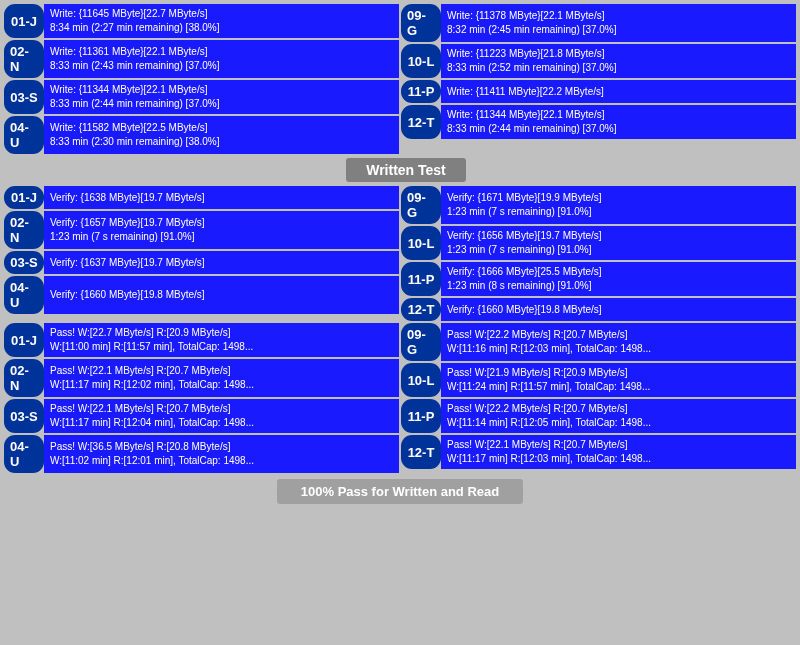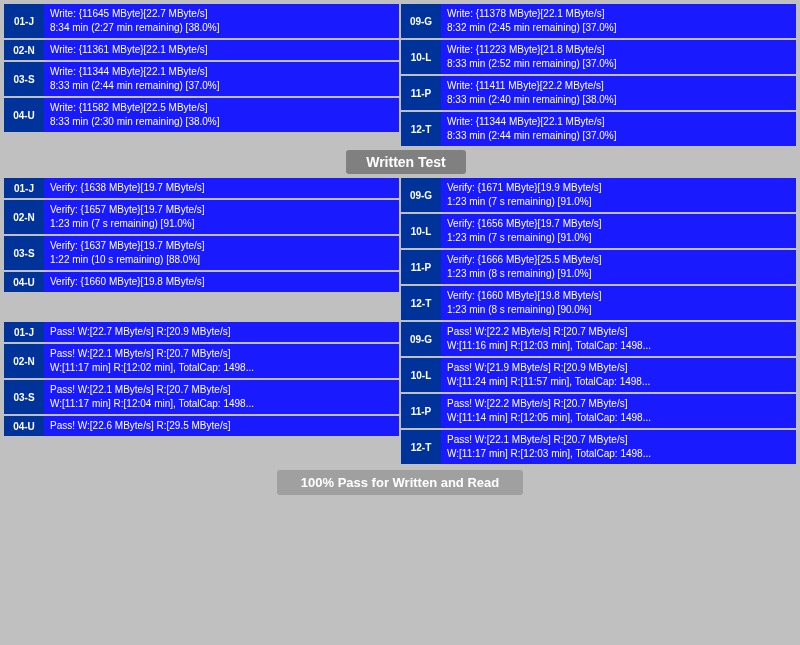--- a/index.html
+++ b/index.html
@@ -15,27 +15,28 @@
       background: #c0c0c0;
       padding: 4px;
     }
     .section {
       margin-bottom: 2px;
     }
     .row-label {
       background: #003399;
       color: white;
       font-weight: bold;
-      font-size: 10px;
+      font-size: 13px;
       padding: 4px 6px;
       display: flex;
       align-items: center;
       justify-content: center;
       min-width: 40px;
       width: 40px;
+      border-radius: 11px;
     }
     .row-content {
       background: #1a1aff;
       color: white;
       padding: 3px 6px;
       flex: 1;
       display: flex;
       flex-direction: column;
       justify-content: center;
     }
@@ -96,20 +97,21 @@
           <div class="row-content">
             <div class="pass-line">Write: {11645 MByte}[22.7 MByte/s]</div>
             <div class="pass-line">8:34 min (2:27 min remaining)  [38.0%]</div>
           </div>
         </div>
         <div style="height:2px"></div>
         <div class="row-pair">
           <div class="row-label">02-N</div>
           <div class="row-content">
             <div class="pass-line">Write: {11361 MByte}[22.1 MByte/s]</div>
+            <div class="pass-line">8:33 min (2:43 min remaining)  [37.0%]</div>
           </div>
         </div>
         <div style="height:2px"></div>
         <div class="row-pair">
           <div class="row-label">03-S</div>
           <div class="row-content">
             <div class="pass-line">Write: {11344 MByte}[22.1 MByte/s]</div>
             <div class="pass-line">8:33 min (2:44 min remaining)  [37.0%]</div>
           </div>
         </div>
@@ -137,21 +139,20 @@
           <div class="row-content">
             <div class="pass-line">Write: {11223 MByte}[21.8 MByte/s]</div>
             <div class="pass-line">8:33 min (2:52 min remaining)  [37.0%]</div>
           </div>
         </div>
         <div style="height:2px"></div>
         <div class="row-pair">
           <div class="row-label">11-P</div>
           <div class="row-content">
             <div class="pass-line">Write: {11411 MByte}[22.2 MByte/s]</div>
-            <div class="pass-line">8:33 min (2:40 min remaining)  [38.0%]</div>
           </div>
         </div>
         <div style="height:2px"></div>
         <div class="row-pair">
           <div class="row-label">12-T</div>
           <div class="row-content">
             <div class="pass-line">Write: {11344 MByte}[22.1 MByte/s]</div>
             <div class="pass-line">8:33 min (2:44 min remaining)  [37.0%]</div>
           </div>
         </div>
@@ -179,21 +180,20 @@
           <div class="row-content">
             <div class="pass-line">Verify: {1657 MByte}[19.7 MByte/s]</div>
             <div class="pass-line">1:23 min (7 s remaining)   [91.0%]</div>
           </div>
         </div>
         <div style="height:2px"></div>
         <div class="row-pair">
           <div class="row-label">03-S</div>
           <div class="row-content">
             <div class="pass-line">Verify: {1637 MByte}[19.7 MByte/s]</div>
-            <div class="pass-line">1:22 min (10 s remaining)   [88.0%]</div>
           </div>
         </div>
         <div style="height:2px"></div>
         <div class="row-pair">
           <div class="row-label">04-U</div>
           <div class="row-content">
             <div class="pass-line">Verify: {1660 MByte}[19.8 MByte/s]</div>
           </div>
         </div>
       </div>
@@ -220,36 +220,36 @@
           <div class="row-content">
             <div class="pass-line">Verify: {1666 MByte}[25.5 MByte/s]</div>
             <div class="pass-line">1:23 min (8 s remaining)   [91.0%]</div>
           </div>
         </div>
         <div style="height:2px"></div>
         <div class="row-pair">
           <div class="row-label">12-T</div>
           <div class="row-content">
             <div class="pass-line">Verify: {1660 MByte}[19.8 MByte/s]</div>
-            <div class="pass-line">1:23 min (8 s remaining)   [90.0%]</div>
           </div>
         </div>
       </div>
     </div>
   </div>
 
 
   <div class="section">
     <div class="two-col">
 
       <div>
         <div class="row-pair">
           <div class="row-label">01-J</div>
           <div class="row-content">
             <div class="pass-line">Pass! W:[22.7 MByte/s] R:[20.9 MByte/s]</div>
+            <div class="pass-line"> W:[11:00 min] R:[11:57 min], TotalCap: 1498...</div>
           </div>
         </div>
         <div style="height:2px"></div>
         <div class="row-pair">
           <div class="row-label">02-N</div>
           <div class="row-content">
             <div class="pass-line">Pass! W:[22.1 MByte/s] R:[20.7 MByte/s]</div>
             <div class="pass-line"> W:[11:17 min] R:[12:02 min], TotalCap: 1498...</div>
           </div>
         </div>
@@ -258,21 +258,22 @@
           <div class="row-label">03-S</div>
           <div class="row-content">
             <div class="pass-line">Pass! W:[22.1 MByte/s] R:[20.7 MByte/s]</div>
             <div class="pass-line"> W:[11:17 min] R:[12:04 min], TotalCap: 1498...</div>
           </div>
         </div>
         <div style="height:2px"></div>
         <div class="row-pair">
           <div class="row-label">04-U</div>
           <div class="row-content">
-            <div class="pass-line">Pass! W:[22.6 MByte/s] R:[29.5 MByte/s]</div>
+            <div class="pass-line">Pass! W:[36.5 MByte/s] R:[20.8 MByte/s]</div>
+            <div class="pass-line"> W:[11:02 min] R:[12:01 min], TotalCap: 1498...</div>
           </div>
         </div>
       </div>
 
       <div>
         <div class="row-pair">
           <div class="row-label">09-G</div>
           <div class="row-content">
             <div class="pass-line">Pass! W:[22.2 MByte/s] R:[20.7 MByte/s]</div>
             <div class="pass-line"> W:[11:16 min] R:[12:03 min], TotalCap: 1498...</div>

